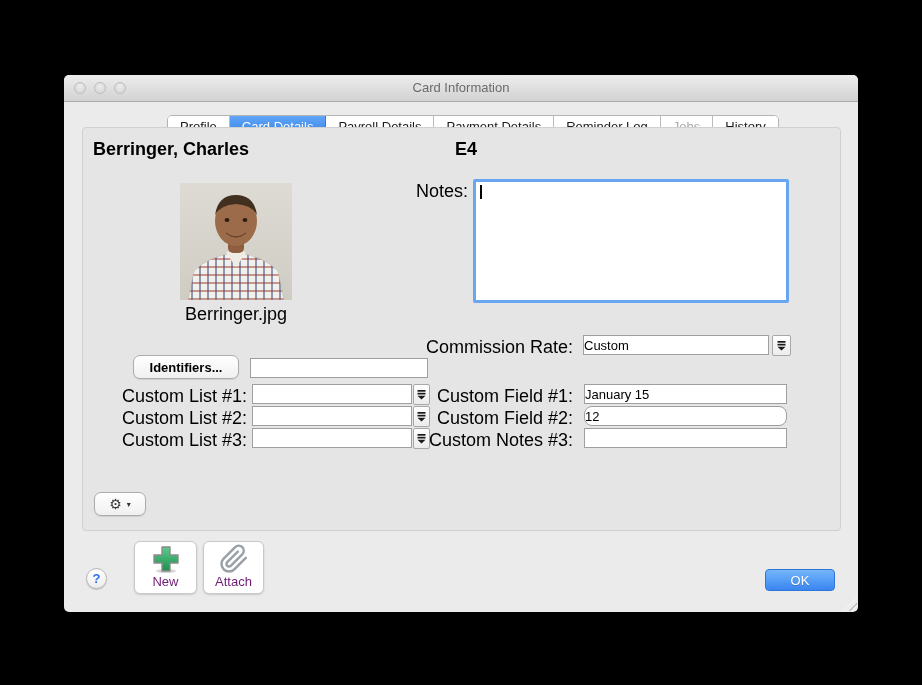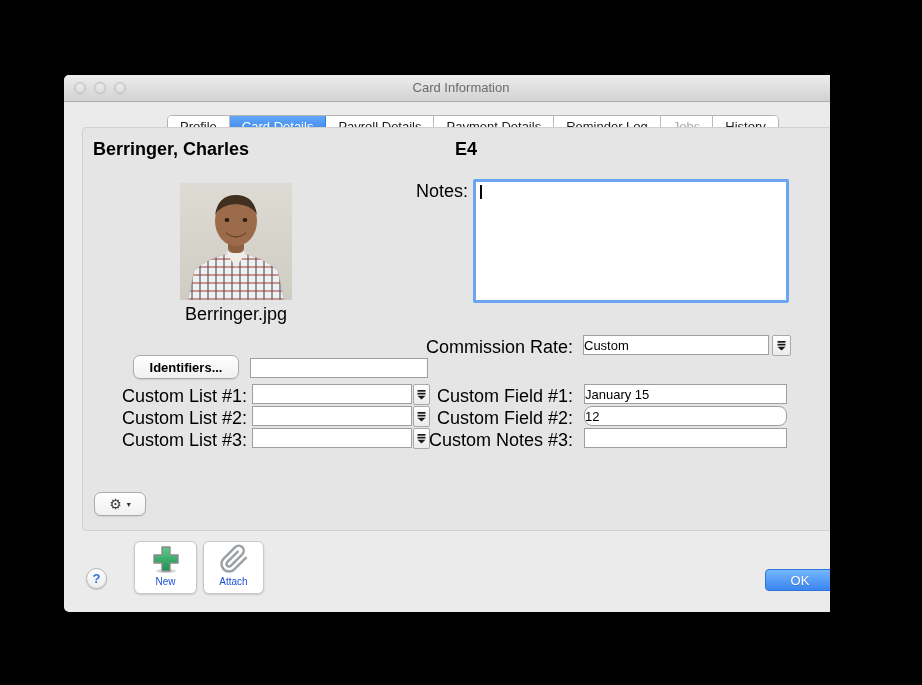--- a/index.html
+++ b/index.html
@@ -1,17 +1,17 @@
 <!DOCTYPE html>
 <html><head>
 <meta charset="utf-8">
 <style>
   html,body{margin:0;padding:0;}
   body{width:922px;height:685px;background:#000;font-family:"Liberation Sans",sans-serif;-webkit-font-smoothing:antialiased;}
-  .stage{position:relative;width:830px;height:685px;background:#000;overflow:hidden;}
+  .stage{position:relative;width:922px;height:685px;background:#000;overflow:hidden;}
   .window{position:absolute;left:64px;top:75px;width:794px;height:537px;background:#ebebeb;border-radius:5px;box-shadow:0 12px 32px rgba(0,0,0,.6);overflow:hidden;}
   .titlebar{position:absolute;left:0;top:0;width:100%;height:26px;background:linear-gradient(#ededed,#d2d2d2);border-bottom:1px solid #ababab;border-radius:5px 5px 0 0;}
   .traffic{position:absolute;left:10px;top:7px;display:flex;gap:8px;}
   .tl{width:12px;height:12px;border-radius:50%;background:radial-gradient(circle at 50% 35%,#ececec,#d2d2d2);border:1px solid #bdbdbd;box-sizing:border-box;}
   .title{position:absolute;left:0;right:0;top:0;height:26px;line-height:26px;text-align:center;font-size:13px;color:#6b6b6b;}
   .tabs{position:absolute;left:103px;top:40px;display:inline-flex;height:22px;background:#fff;border:1px solid #b4b4b4;border-radius:5px;overflow:hidden;box-shadow:0 1px 1px rgba(0,0,0,.08);}
   .tab{height:22px;line-height:22px;padding:0 12px;font-size:13px;color:#1a1a1a;background:#fff;cursor:default;}
   .tab + .tab{border-left:1px solid #bcbcbc;}
   .tab--selected{background:linear-gradient(#62a6f8,#2e7ce6);color:#fff;border-left-color:#2e7ce6;}
   .tab--selected + .tab{border-left-color:#2e7ce6;}
@@ -23,21 +23,21 @@
   .photo{position:absolute;left:116px;top:108px;width:112px;height:117px;overflow:hidden;}
   .field{position:absolute;box-sizing:border-box;background:#fff;border:1px solid #9f9f9f;font-family:"Liberation Sans",sans-serif;font-size:13px;padding:1px 0;color:#000;outline:none;}
   .notes-box{position:absolute;left:409px;top:104px;width:316px;height:124px;box-sizing:border-box;background:#fff;border:3px solid #69a5f0;border-radius:2px;}
   .caret{position:absolute;left:4px;top:3px;width:1.5px;height:14px;background:#000;}
   .drop-btn{position:absolute;box-sizing:border-box;width:19px;height:21px;background:linear-gradient(#ffffff,#ececec);border:1px solid #a8a8a8;border-radius:2px;display:flex;align-items:center;justify-content:center;padding:0;cursor:default;}
   .push-btn{position:absolute;box-sizing:border-box;background:linear-gradient(#ffffff,#f0f0f0);border:1px solid #ababab;border-radius:7px;box-shadow:0 1px 1px rgba(0,0,0,.1);font-family:"Liberation Sans",sans-serif;font-size:13px;color:#000;display:flex;align-items:center;justify-content:center;cursor:default;}
   .gear-caret{font-size:8px;color:#333;margin-left:5px;}
   .gear-glyph{font-size:14px;color:#3a3a3a;line-height:1;}
   .big-btn{position:absolute;box-sizing:border-box;background:#fff;border:1px solid #c9c9c9;border-radius:6px;box-shadow:0 1px 2px rgba(0,0,0,.15);display:flex;flex-direction:column;align-items:center;justify-content:flex-end;padding-bottom:4px;cursor:default;}
   .big-btn .icon-slot{flex:1;display:flex;align-items:center;justify-content:center;width:100%;}
-  .big-btn .blabel{font-size:10px;color:#1d4ed8;line-height:15px;}
+  .big-btn .blabel{font-size:13px;color:#701a75;line-height:15px;}
   .help-btn{position:absolute;left:22px;top:493px;width:21px;height:21px;box-sizing:border-box;border-radius:50%;background:linear-gradient(#ffffff,#ededed);border:1px solid #b5b5b5;box-shadow:0 1px 1px rgba(0,0,0,.18);color:#2f6fe8;font-size:13px;font-weight:bold;display:flex;align-items:center;justify-content:center;cursor:default;}
   .ok-btn{position:absolute;left:701px;top:494px;width:70px;height:22px;box-sizing:border-box;border:1px solid #2f74d8;border-radius:4px;background:linear-gradient(#74b7fc,#3a85f0);color:#fff;font-family:"Liberation Sans",sans-serif;font-size:13px;display:flex;align-items:center;justify-content:center;text-shadow:0 1px 1px rgba(0,0,0,.2);cursor:default;}
   .grip{position:absolute;right:1px;bottom:1px;width:14px;height:14px;background:repeating-linear-gradient(135deg,transparent 0 3px,#c0c0c0 3px 4px,#f2f2f2 4px 5.5px);clip-path:polygon(100% 0,100% 100%,0 100%);}
 </style>
 </head>
 <body>
 
 <div class="stage">
   <div class="window">
 

